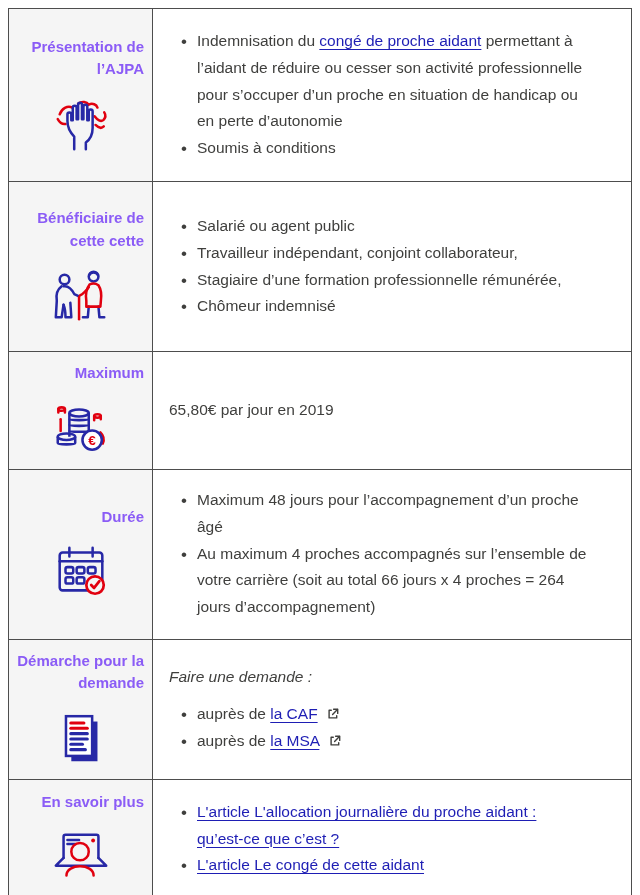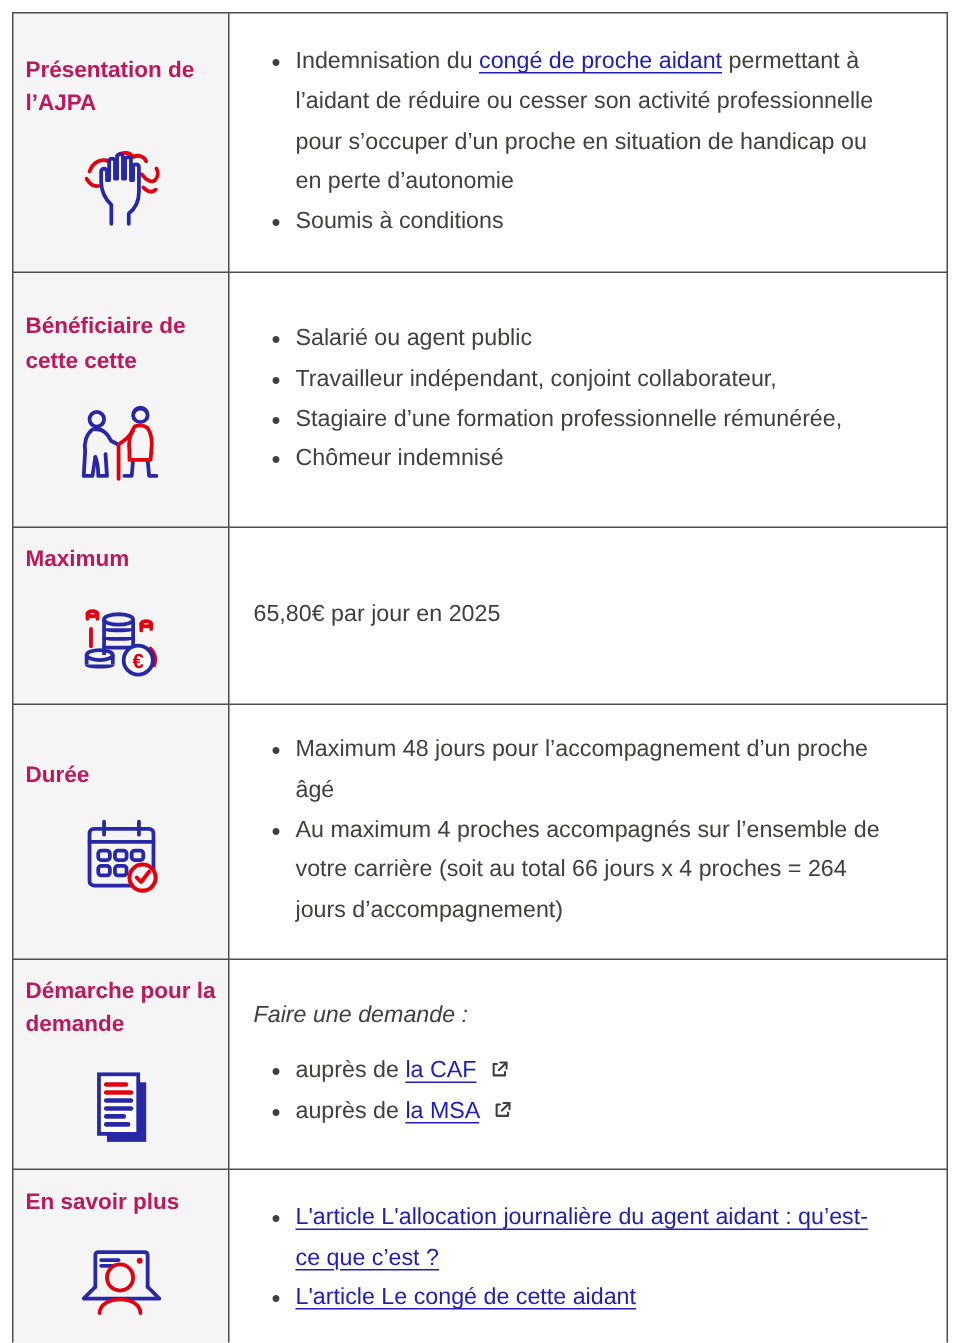--- a/index.html
+++ b/index.html
@@ -18,22 +18,22 @@
   table.info-table{
     position:absolute;left:8px;top:8px;width:624px;
     border-collapse:collapse;table-layout:fixed;
   }
   .info-table th,.info-table td{
     border:1px solid var(--border);
     vertical-align:middle;
   }
   .info-table th{
     width:144px;background:var(--header-bg);
-    font-weight:700;font-size:15px;color:#be185d;
-    text-align:left;padding:10px 8px;margin-left:20px;
+    font-weight:700;font-size:15px;color:#8b5cf6;
+    text-align:right;padding:10px 8px;margin-left:20px;
   }
   .info-table td{
     background:#ffffff;
     font-size:15.5px;line-height:1.72;
     padding:14px 44px 14px 14px;
   }
   tr:nth-child(1){height:173px;}
   tr:nth-child(2){height:170px;}
   tr:nth-child(3){height:110px;}
   tr:nth-child(4){height:170px;}
@@ -134,21 +134,21 @@
                 <ellipse cx="17" cy="41" rx="9" ry="3.4"></ellipse>
                 <path d="M8 41 V47.5 M26 41 V47.5"></path>
                 <path d="M8 47.5 C8 49.4 26 49.4 26 47.5"></path>
                 <circle cx="43.5" cy="44.5" r="10" fill="#ffffff"></circle>
               </g>
               <text x="43.5" y="50" font-size="14" font-weight="bold" fill="#e1000f" text-anchor="middle" font-family="Liberation Sans, sans-serif">€</text>
             </svg>
           </div>
         </th>
         <td>
-          <div class="plain">65,80€ par jour en 2025</div>
+          <div class="plain">65,80€ par jour en 2019</div>
         </td>
       </tr>
       <tr>
         <th>
           <div class="hlabel">Durée</div>
           <div class="hicon">
             <svg viewBox="0 0 64 64" fill="none">
               <g stroke="#2728a6" stroke-width="2.6" fill="none" stroke-linecap="round" stroke-linejoin="round">
                 <rect x="10" y="13" width="44" height="39" rx="3"></rect>
                 <path d="M10 22 H54"></path>
@@ -220,19 +220,19 @@
               <circle cx="44.5" cy="16" r="2" fill="#e1000f"></circle>
               <g stroke="#e1000f" stroke-width="2.6" fill="none" stroke-linecap="round">
                 <circle cx="31" cy="27.5" r="9"></circle>
                 <path d="M17 52 C17 39.5 45 39.5 45 52"></path>
               </g>
             </svg>
           </div>
         </th>
         <td>
           <ul class="blist">
-            <li><a href="#">L'article L'allocation journalière du agent aidant : qu’est-ce que c’est ?</a></li>
+            <li><a href="#">L'article L'allocation journalière du proche aidant : qu’est-ce que c’est ?</a></li>
             <li><a href="#">L'article Le congé de cette aidant</a></li>
           </ul>
         </td>
       </tr>
     </tbody>
 </table>
 
 </body></html>

